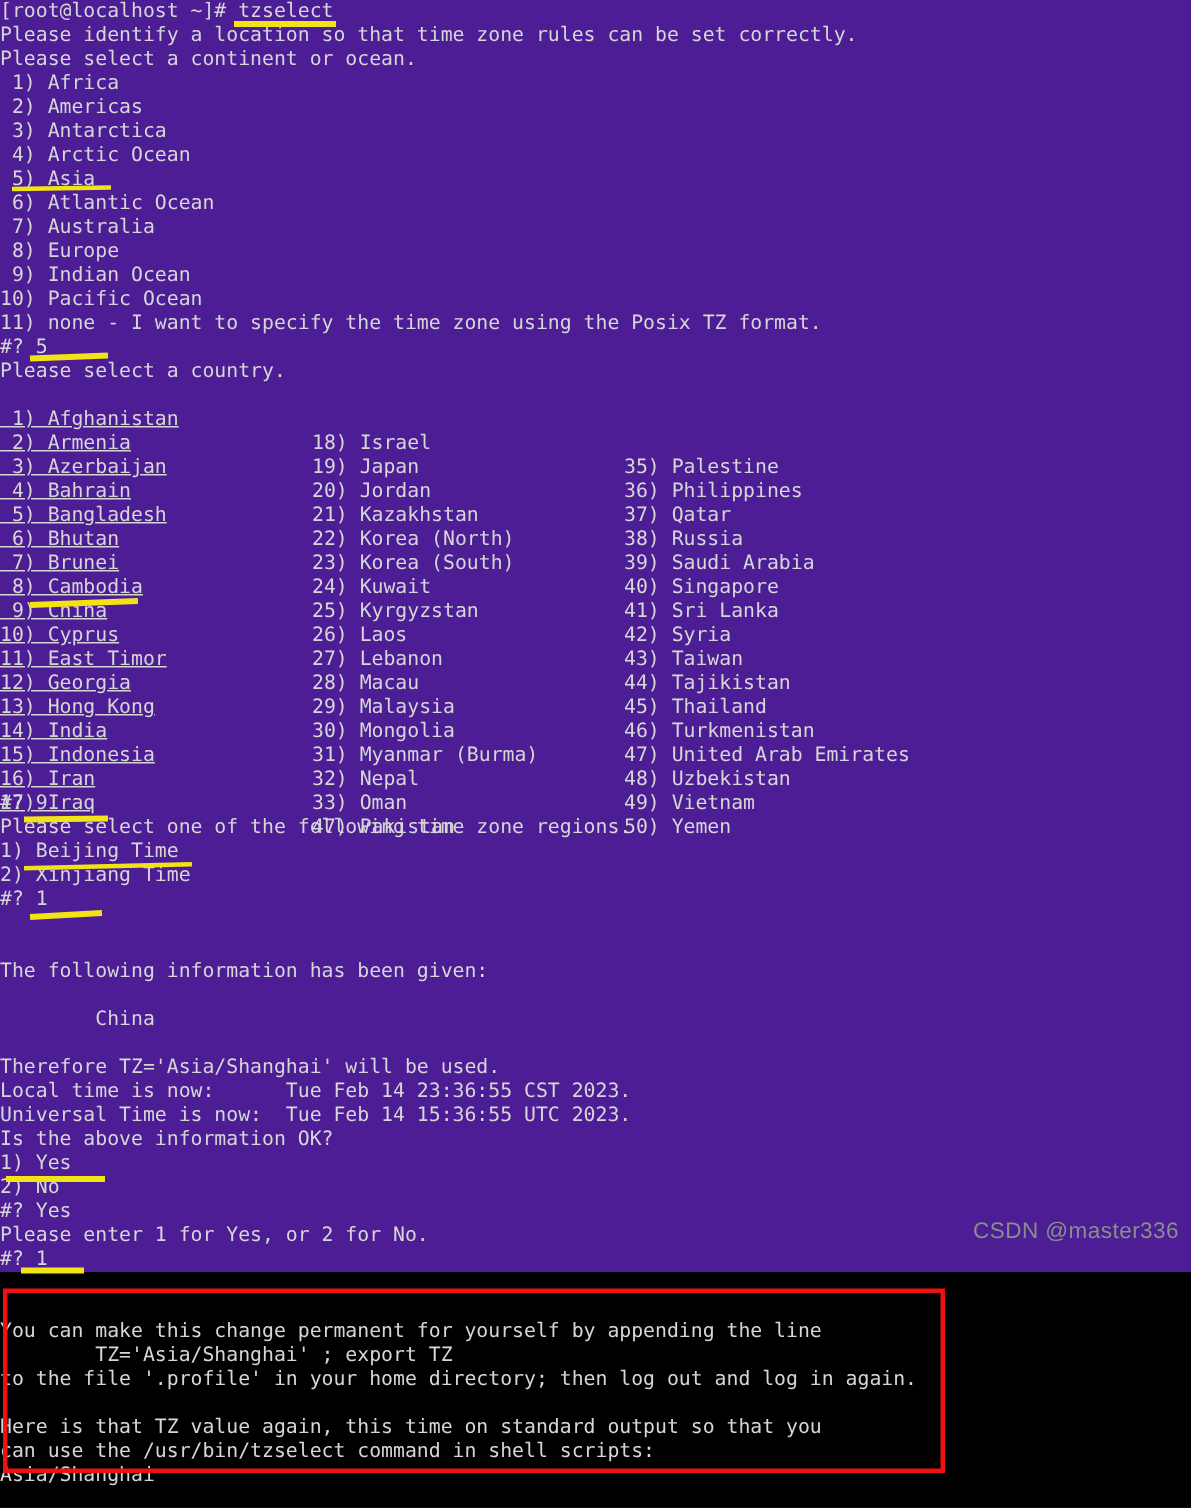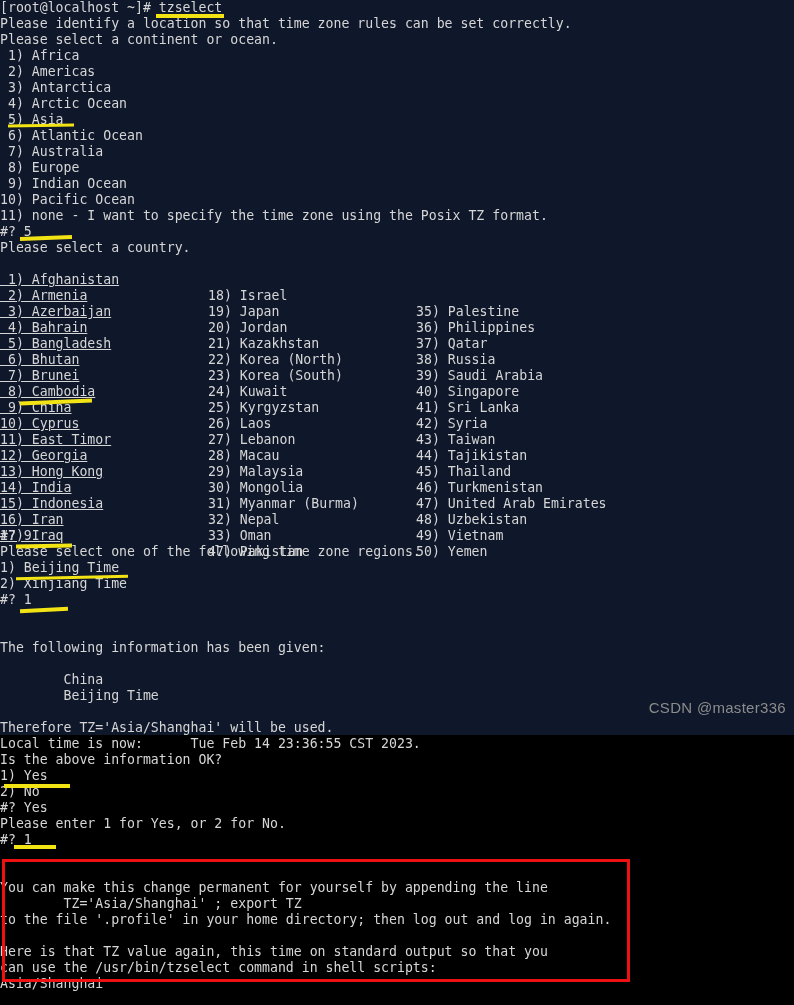--- a/index.html
+++ b/index.html
@@ -10,22 +10,22 @@
   body {
     width: 794px;
     height: 1005px;
     overflow: hidden;
     font-family: "DejaVu Sans Mono", "Liberation Mono", monospace;
   }
 
   #terminal {
     position: relative;
     width: 794px;
-    height: 735px;
-    background: #0f172a;
+    height: 848px;
+    background: #4c1d95;
     color: #d4d4d4;
   }
 
   .term-lines {
     position: absolute;
     left: 0;
     top: 0;
     width: 794px;
     padding: 0;
     margin: 0;
@@ -203,25 +203,25 @@
     <div class="line">1) Beijing Time</div>
     <div class="line">2) Xinjiang Time</div>
     <div class="line">#? 1</div>
 
     <div class="line blank">&nbsp;</div>
     <div class="line blank">&nbsp;</div>
 
     <div class="line">The following information has been given:</div>
     <div class="line blank">&nbsp;</div>
     <div class="line">        China</div>
-    <div class="line">        Beijing Time</div>
     <div class="line blank">&nbsp;</div>
 
     <div class="line">Therefore TZ='Asia/Shanghai' will be used.</div>
     <div class="line">Local time is now:      Tue Feb 14 23:36:55 CST 2023.</div>
+    <div class="line">Universal Time is now:  Tue Feb 14 15:36:55 UTC 2023.</div>
     <div class="line">Is the above information OK?</div>
     <div class="line">1) Yes</div>
     <div class="line">2) No</div>
     <div class="line">#? Yes</div>
     <div class="line">Please enter 1 for Yes, or 2 for No.</div>
     <div class="line">#? 1</div>
 
     <div class="line blank">&nbsp;</div>
     <div class="line blank">&nbsp;</div>
 

